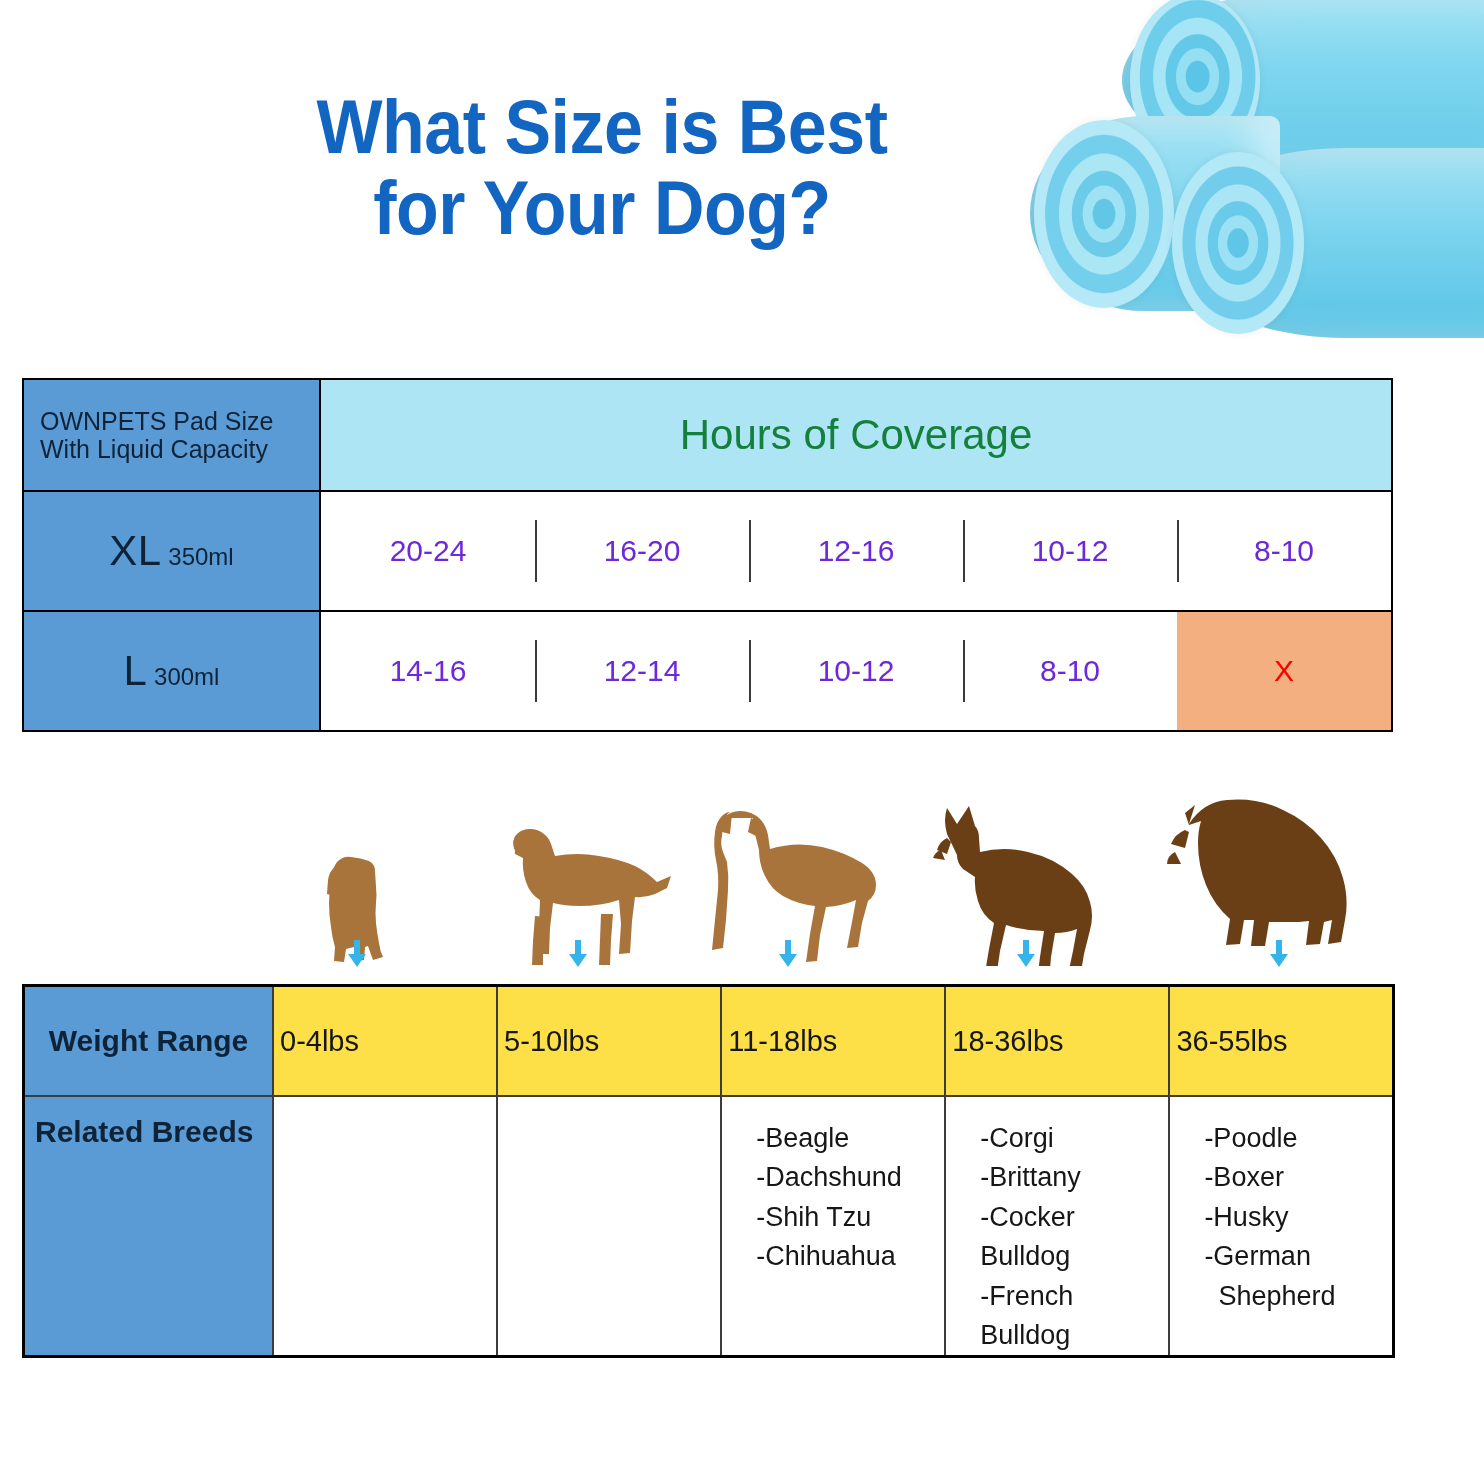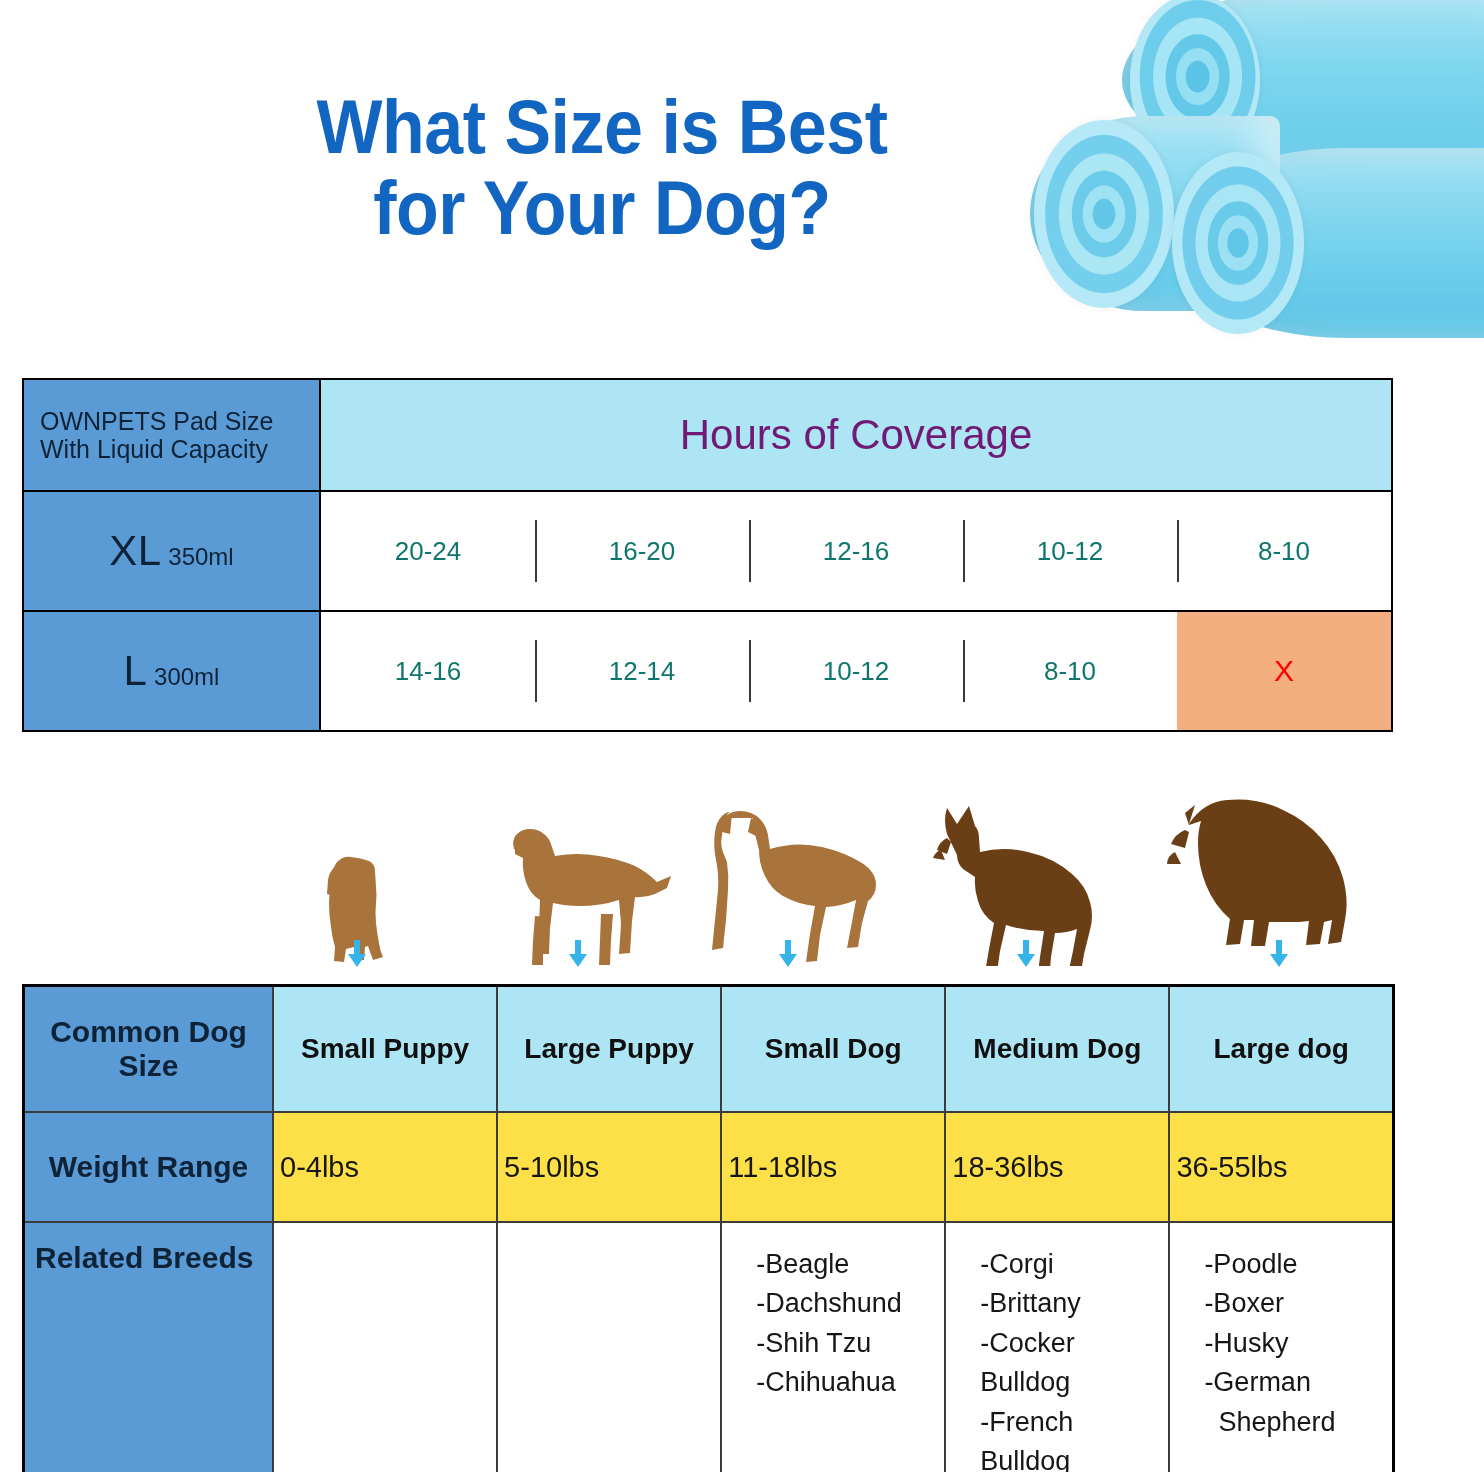--- a/index.html
+++ b/index.html
@@ -82,27 +82,27 @@
       border-collapse:collapse;table-layout:fixed;}
   .t1 td{border:2px solid #000;padding:0;}
   .t1 .sizecol{
     width:263px;background:#5b9bd5;text-align:center;vertical-align:middle;
     color:#0e2338;
   }
   .padhdr{font-size:25px;line-height:1.12;padding:12px 16px !important;
           text-align:left !important;white-space:pre-line;}
   .hrs{
     background:#ade5f5;height:110px;text-align:center;vertical-align:middle;
-    font-size:42px;color:#701a75;
+    font-size:42px;color:#15803d;
   }
   .sizecell{height:118px;font-size:24px;white-space:nowrap;}
   .sizecell b{font-size:42px;font-weight:normal;letter-spacing:.5px;}
   .hoursrow{height:118px;background:#fff;padding:0 !important;}
   .hoursflex{display:flex;align-items:center;height:118px;width:100%;}
-  .hcell{flex:1 1 0;text-align:center;font-size:26px;color:#0f766e;
+  .hcell{flex:1 1 0;text-align:center;font-size:30px;color:#6d28d9;
          position:relative;display:flex;align-items:center;justify-content:center;height:118px;}
   .hcell + .hcell::before{
     content:"";position:absolute;left:0;top:28px;bottom:28px;width:2px;background:#3a3a3a;
   }
   .hcell.nosep::before{display:none;}
   .hcell.xcell{background:#f4af80;color:#ff0000;font-size:30px;}
   .hcell.xcell::before{display:none;}
 
   
   .dogs{position:absolute;left:0;top:780px;width:1484px;height:200px;}
@@ -248,29 +248,20 @@
         <path fill="#6b3f15" d="M28 56 q-8 4-8 12 l14 0z"></path>
       </svg>
       <svg class="arrow" style="left:119px;" viewBox="0 0 26 28">
         <path fill="#34b4e8" d="M10 0 h6 v14 h6 l-9 13 l-9-13 h6z"></path>
       </svg>
     </div>
   </div>
 
   <table class="t2">
     <tbody>
-        <tr>
-      <td class="lbl">Common Dog
-Size</td>
-      <td class="hd">Small Puppy</td>
-      <td class="hd">Large Puppy</td>
-      <td class="hd">Small Dog</td>
-      <td class="hd">Medium Dog</td>
-      <td class="hd">Large dog</td>
-    </tr>
     <tr>
       <td class="lbl">Weight Range</td>
       <td class="wt">0-4lbs</td>
       <td class="wt">5-10lbs</td>
       <td class="wt">11-18lbs</td>
       <td class="wt">18-36lbs</td>
       <td class="wt">36-55lbs</td>
     </tr>
     <tr>
       <td class="lbl top">Related Breeds</td>

